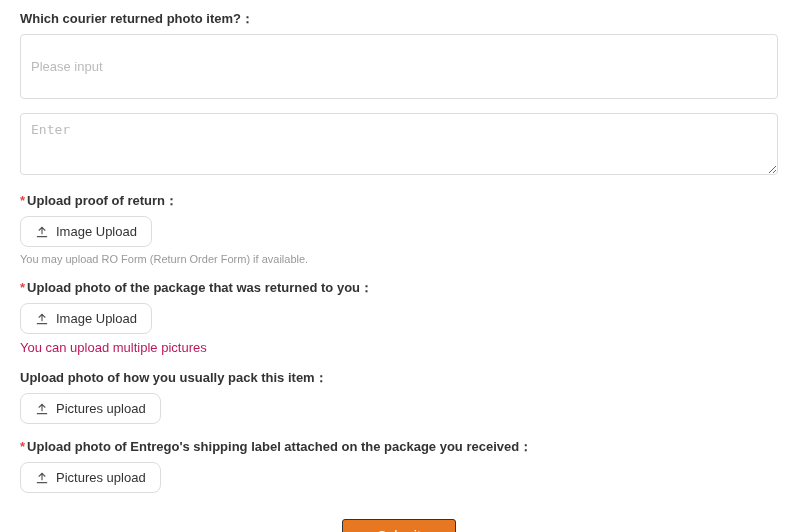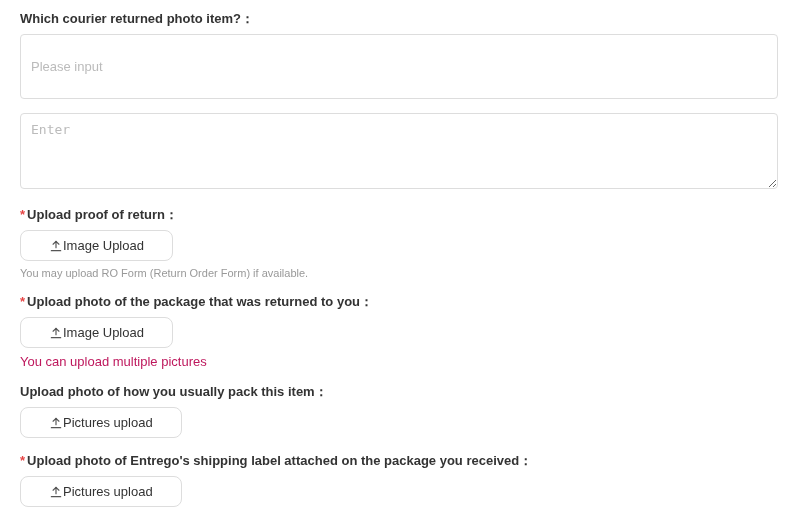--- a/index.html
+++ b/index.html
@@ -30,31 +30,32 @@
   }
   .text-input::placeholder { color: #bbb; }
   .textarea-input {
     width: 100%;
     border: 1px solid #ddd;
     border-radius: 4px;
     padding: 8px 10px;
     font-size: 13px;
     color: #333;
     background: #fff;
-    height: 76px;
+    height: 62px;
     resize: both;
   }
   .textarea-input::placeholder { color: #bbb; }
   .upload-btn {
     display: inline-flex;
     align-items: center;
+    gap: 7px;
     border: 1px solid #ddd;
     background: #fff;
     border-radius: 8px;
-    padding: 7px 28px;
+    padding: 7px 14px;
     font-size: 13px;
     color: #333;
     cursor: pointer;
   }
   .upload-icon {
     display: inline-flex;
     align-items: center;
     justify-content: center;
     width: 14px;
     height: 14px;

